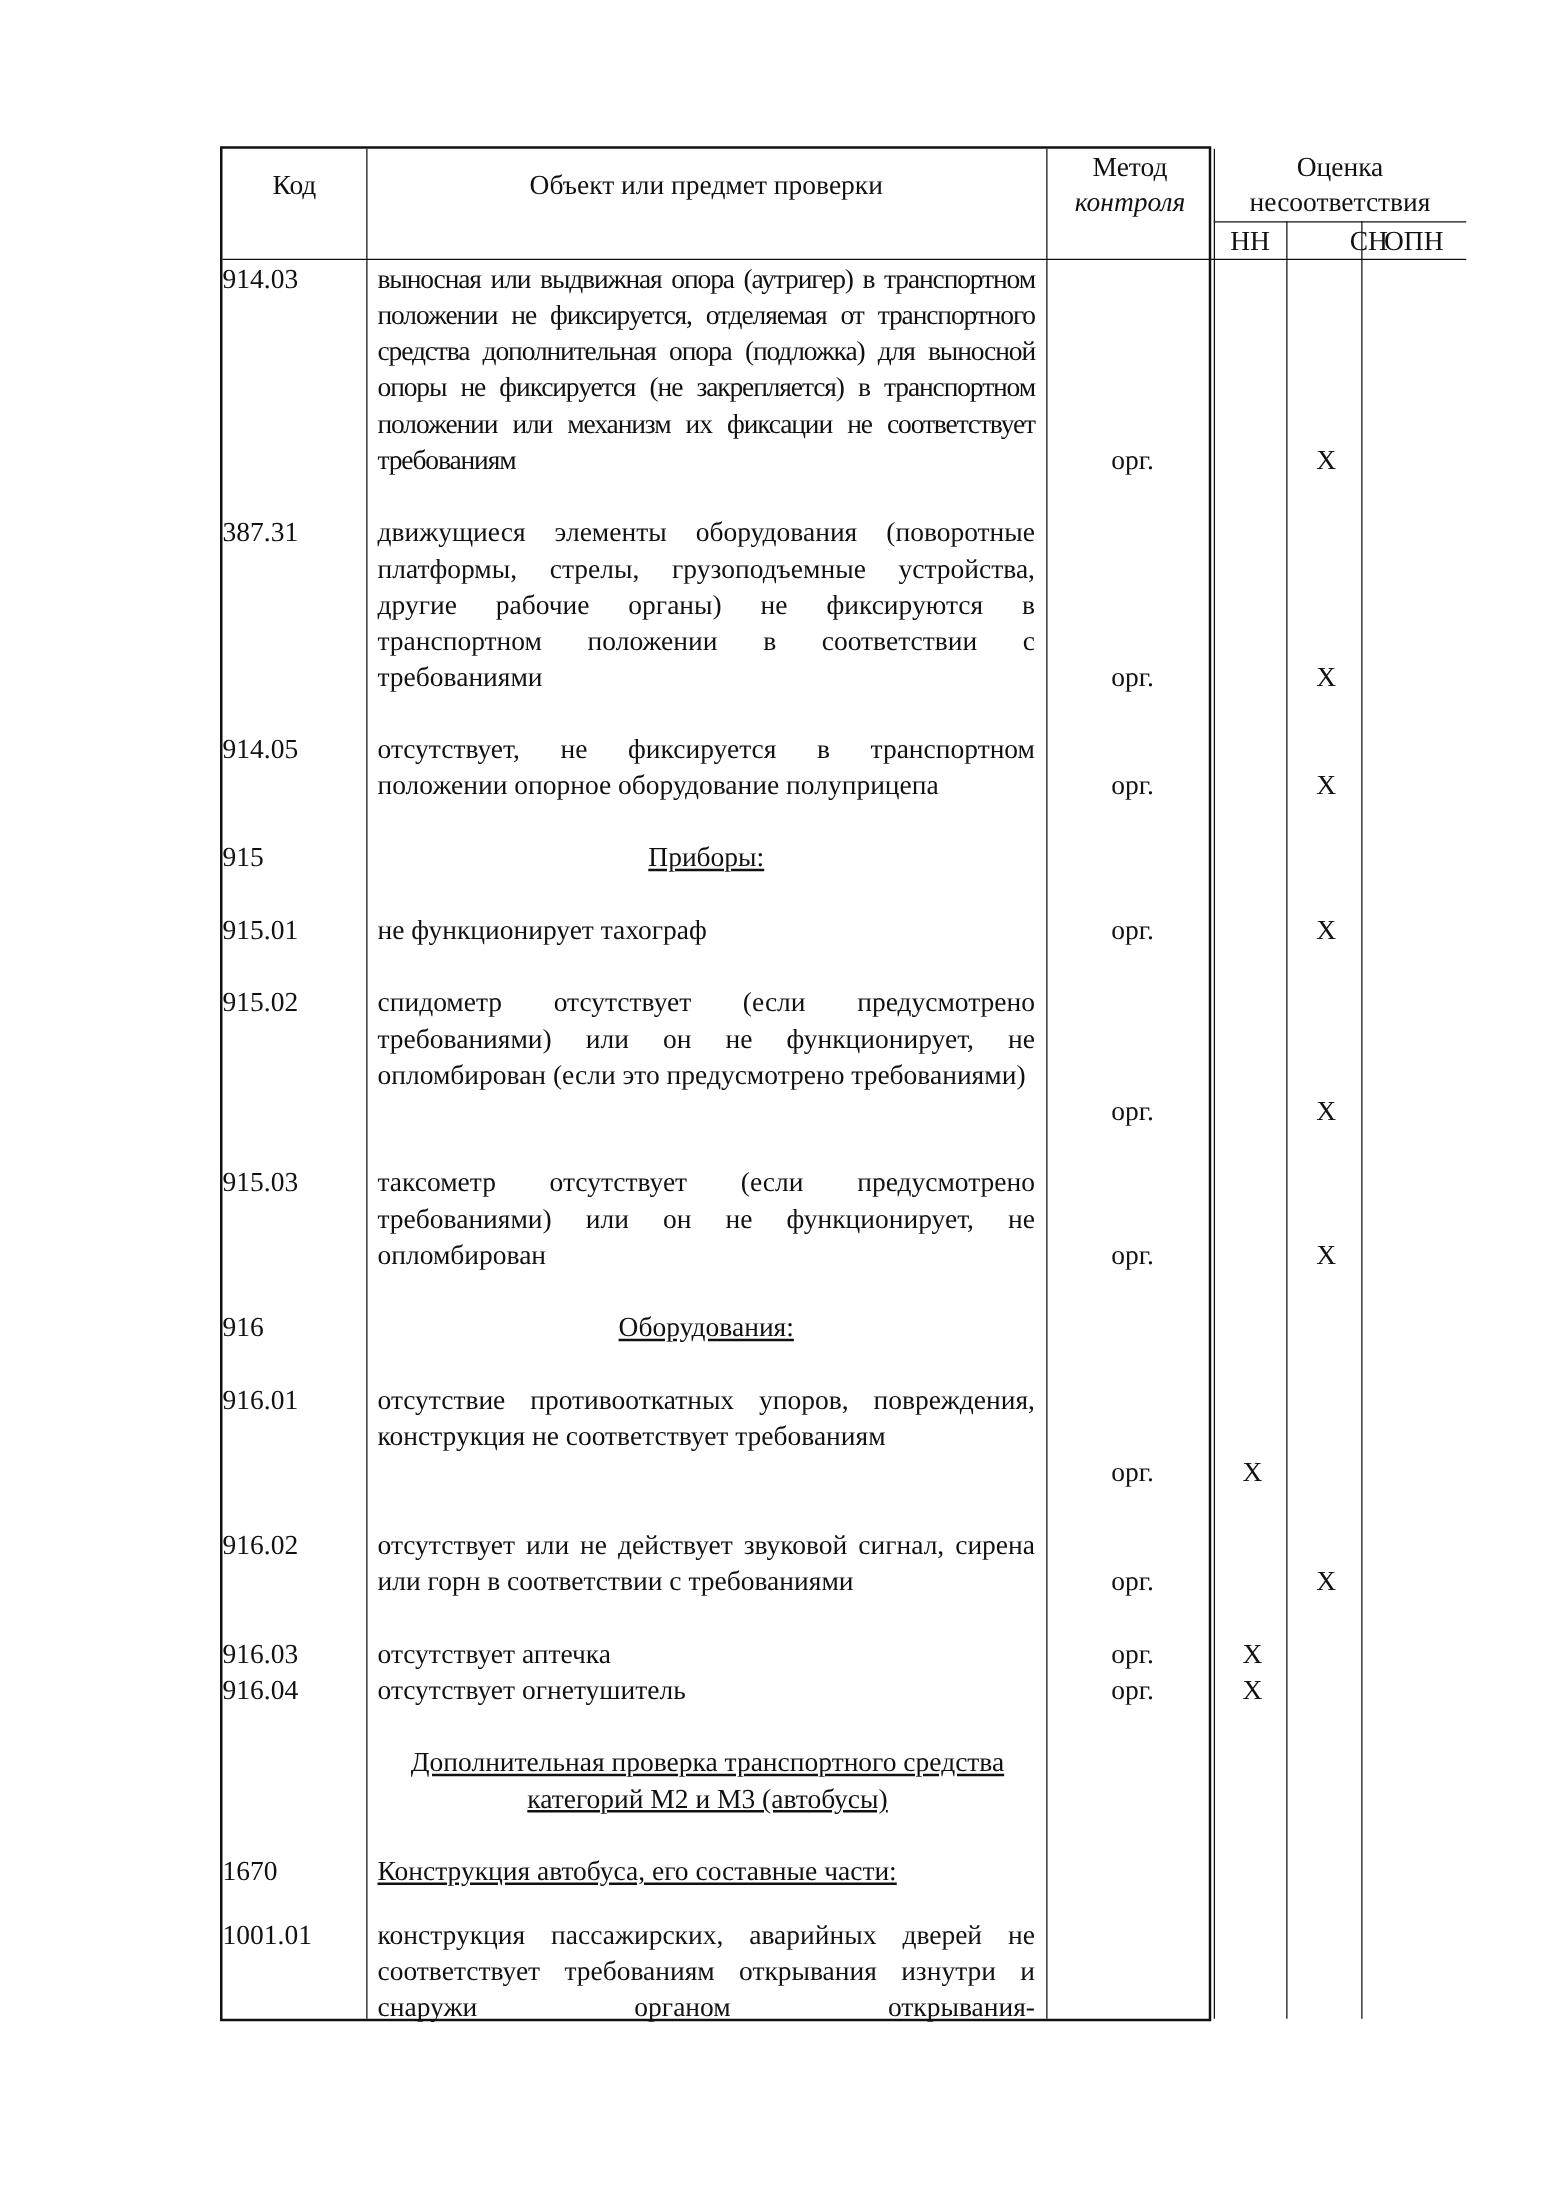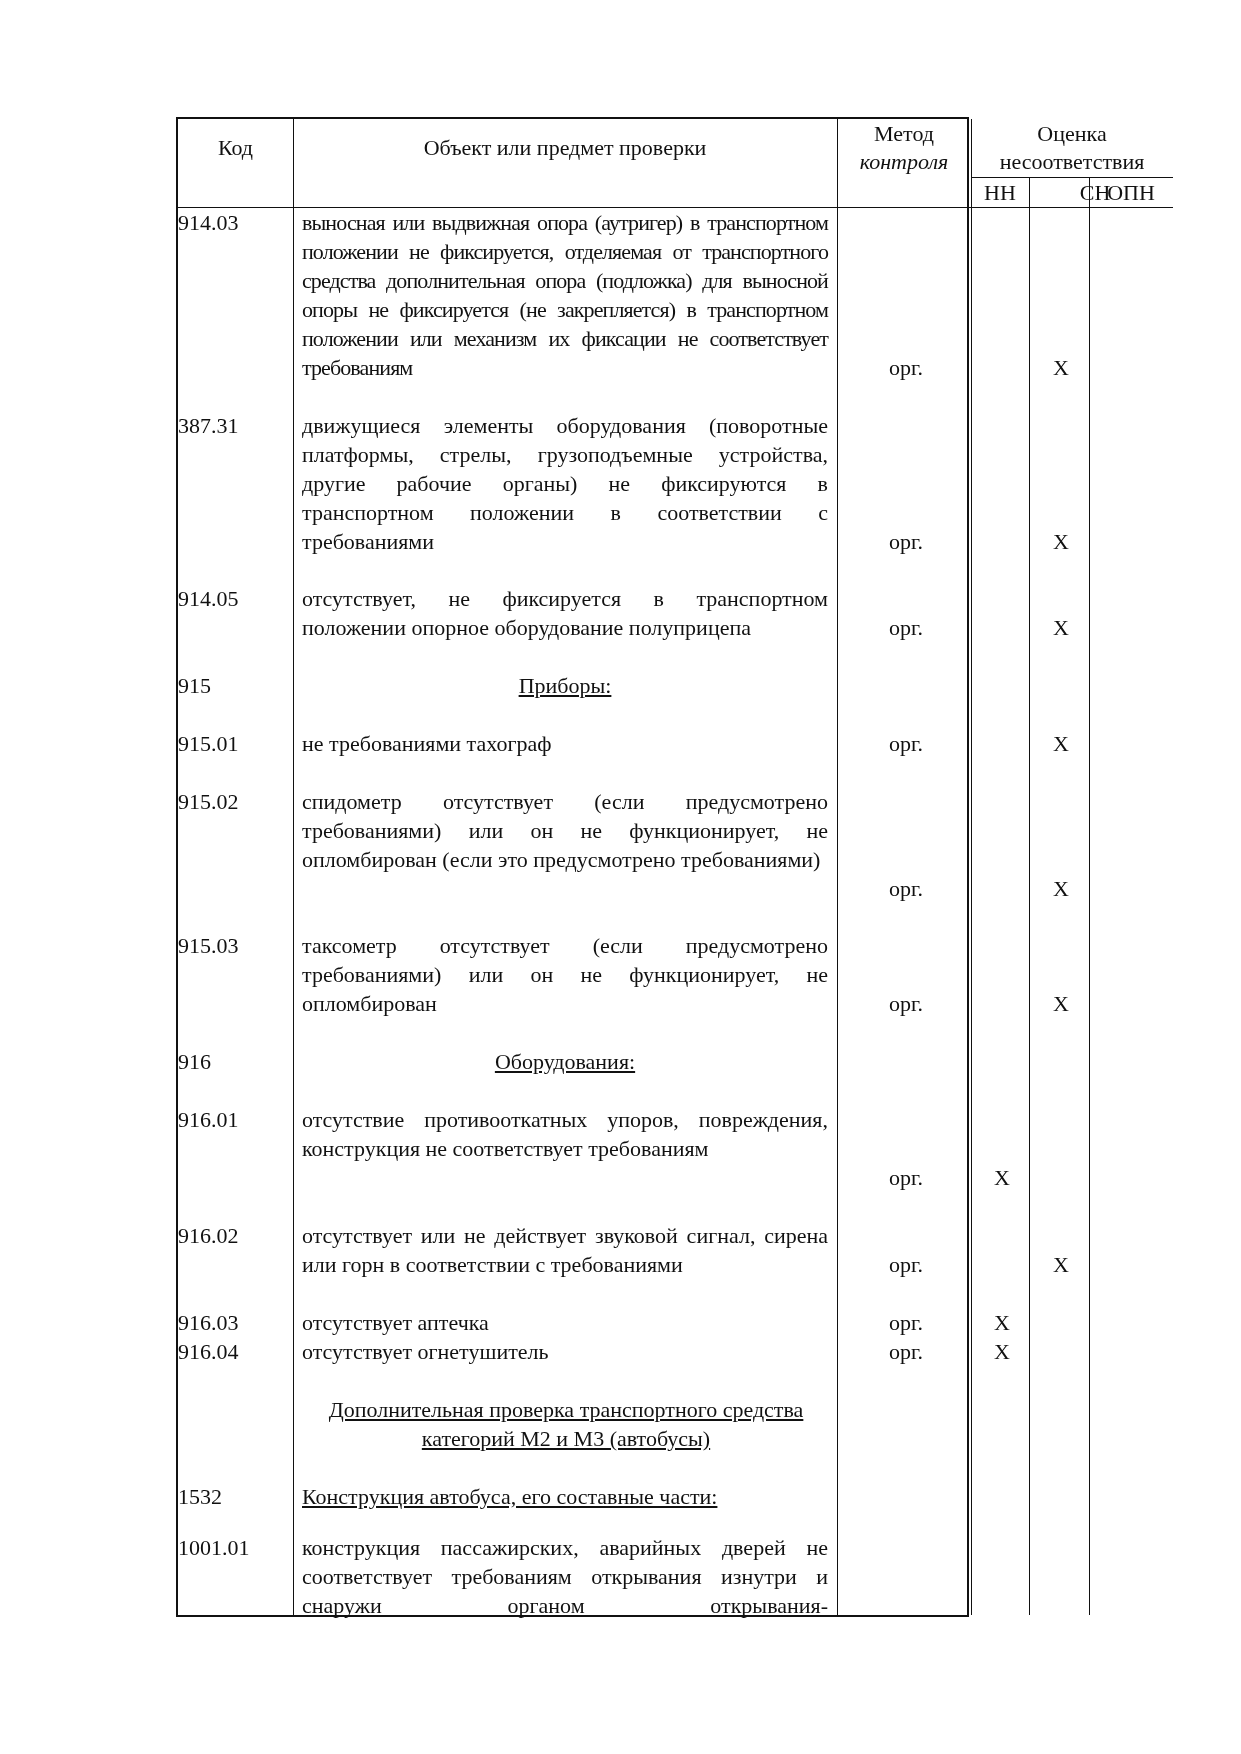--- a/index.html
+++ b/index.html
@@ -68,21 +68,21 @@
     <div class="mark sn" style="top:29px;">Х</div>
   </div>
 
   <div class="row" style="top:552px;">
     <div class="code">915</div>
     <div class="desc heading">Приборы:</div>
   </div>
 
   <div class="row" style="top:610px;">
     <div class="code">915.01</div>
-    <div class="desc">не требованиями тахограф</div>
+    <div class="desc">не функционирует тахограф</div>
     <div class="method">орг.</div>
     <div class="mark sn">Х</div>
   </div>
 
   <div class="row" style="top:668px;">
     <div class="code">915.02</div>
     <div class="desc">спидометр отсутствует (если предусмотрено требованиями) или он не функционирует, не опломбирован (если это предусмотрено требованиями)</div>
     <div class="method" style="top:87px;">орг.</div>
     <div class="mark sn" style="top:87px;">Х</div>
   </div>
@@ -125,21 +125,21 @@
     <div class="desc">отсутствует огнетушитель</div>
     <div class="method">орг.</div>
     <div class="mark nn">Х</div>
   </div>
 
   <div class="row" style="top:1276px;">
     <div class="desc heading" style="left:150px; width:476px;">Дополнительная проверка транспортного средства категорий М2 и М3 (автобусы)</div>
   </div>
 
   <div class="row" style="top:1363px;">
-    <div class="code">1532</div>
+    <div class="code">1670</div>
     <div class="desc heading-left">Конструкция автобуса, его составные части:</div>
   </div>
 
   <div class="row" style="top:1414px;">
     <div class="code">1001.01</div>
     <div class="desc continue">конструкция пассажирских, аварийных дверей не соответствует требованиям открывания изнутри и снаружи органом открывания-</div>
   </div>
 </div>
 
 </body></html>

